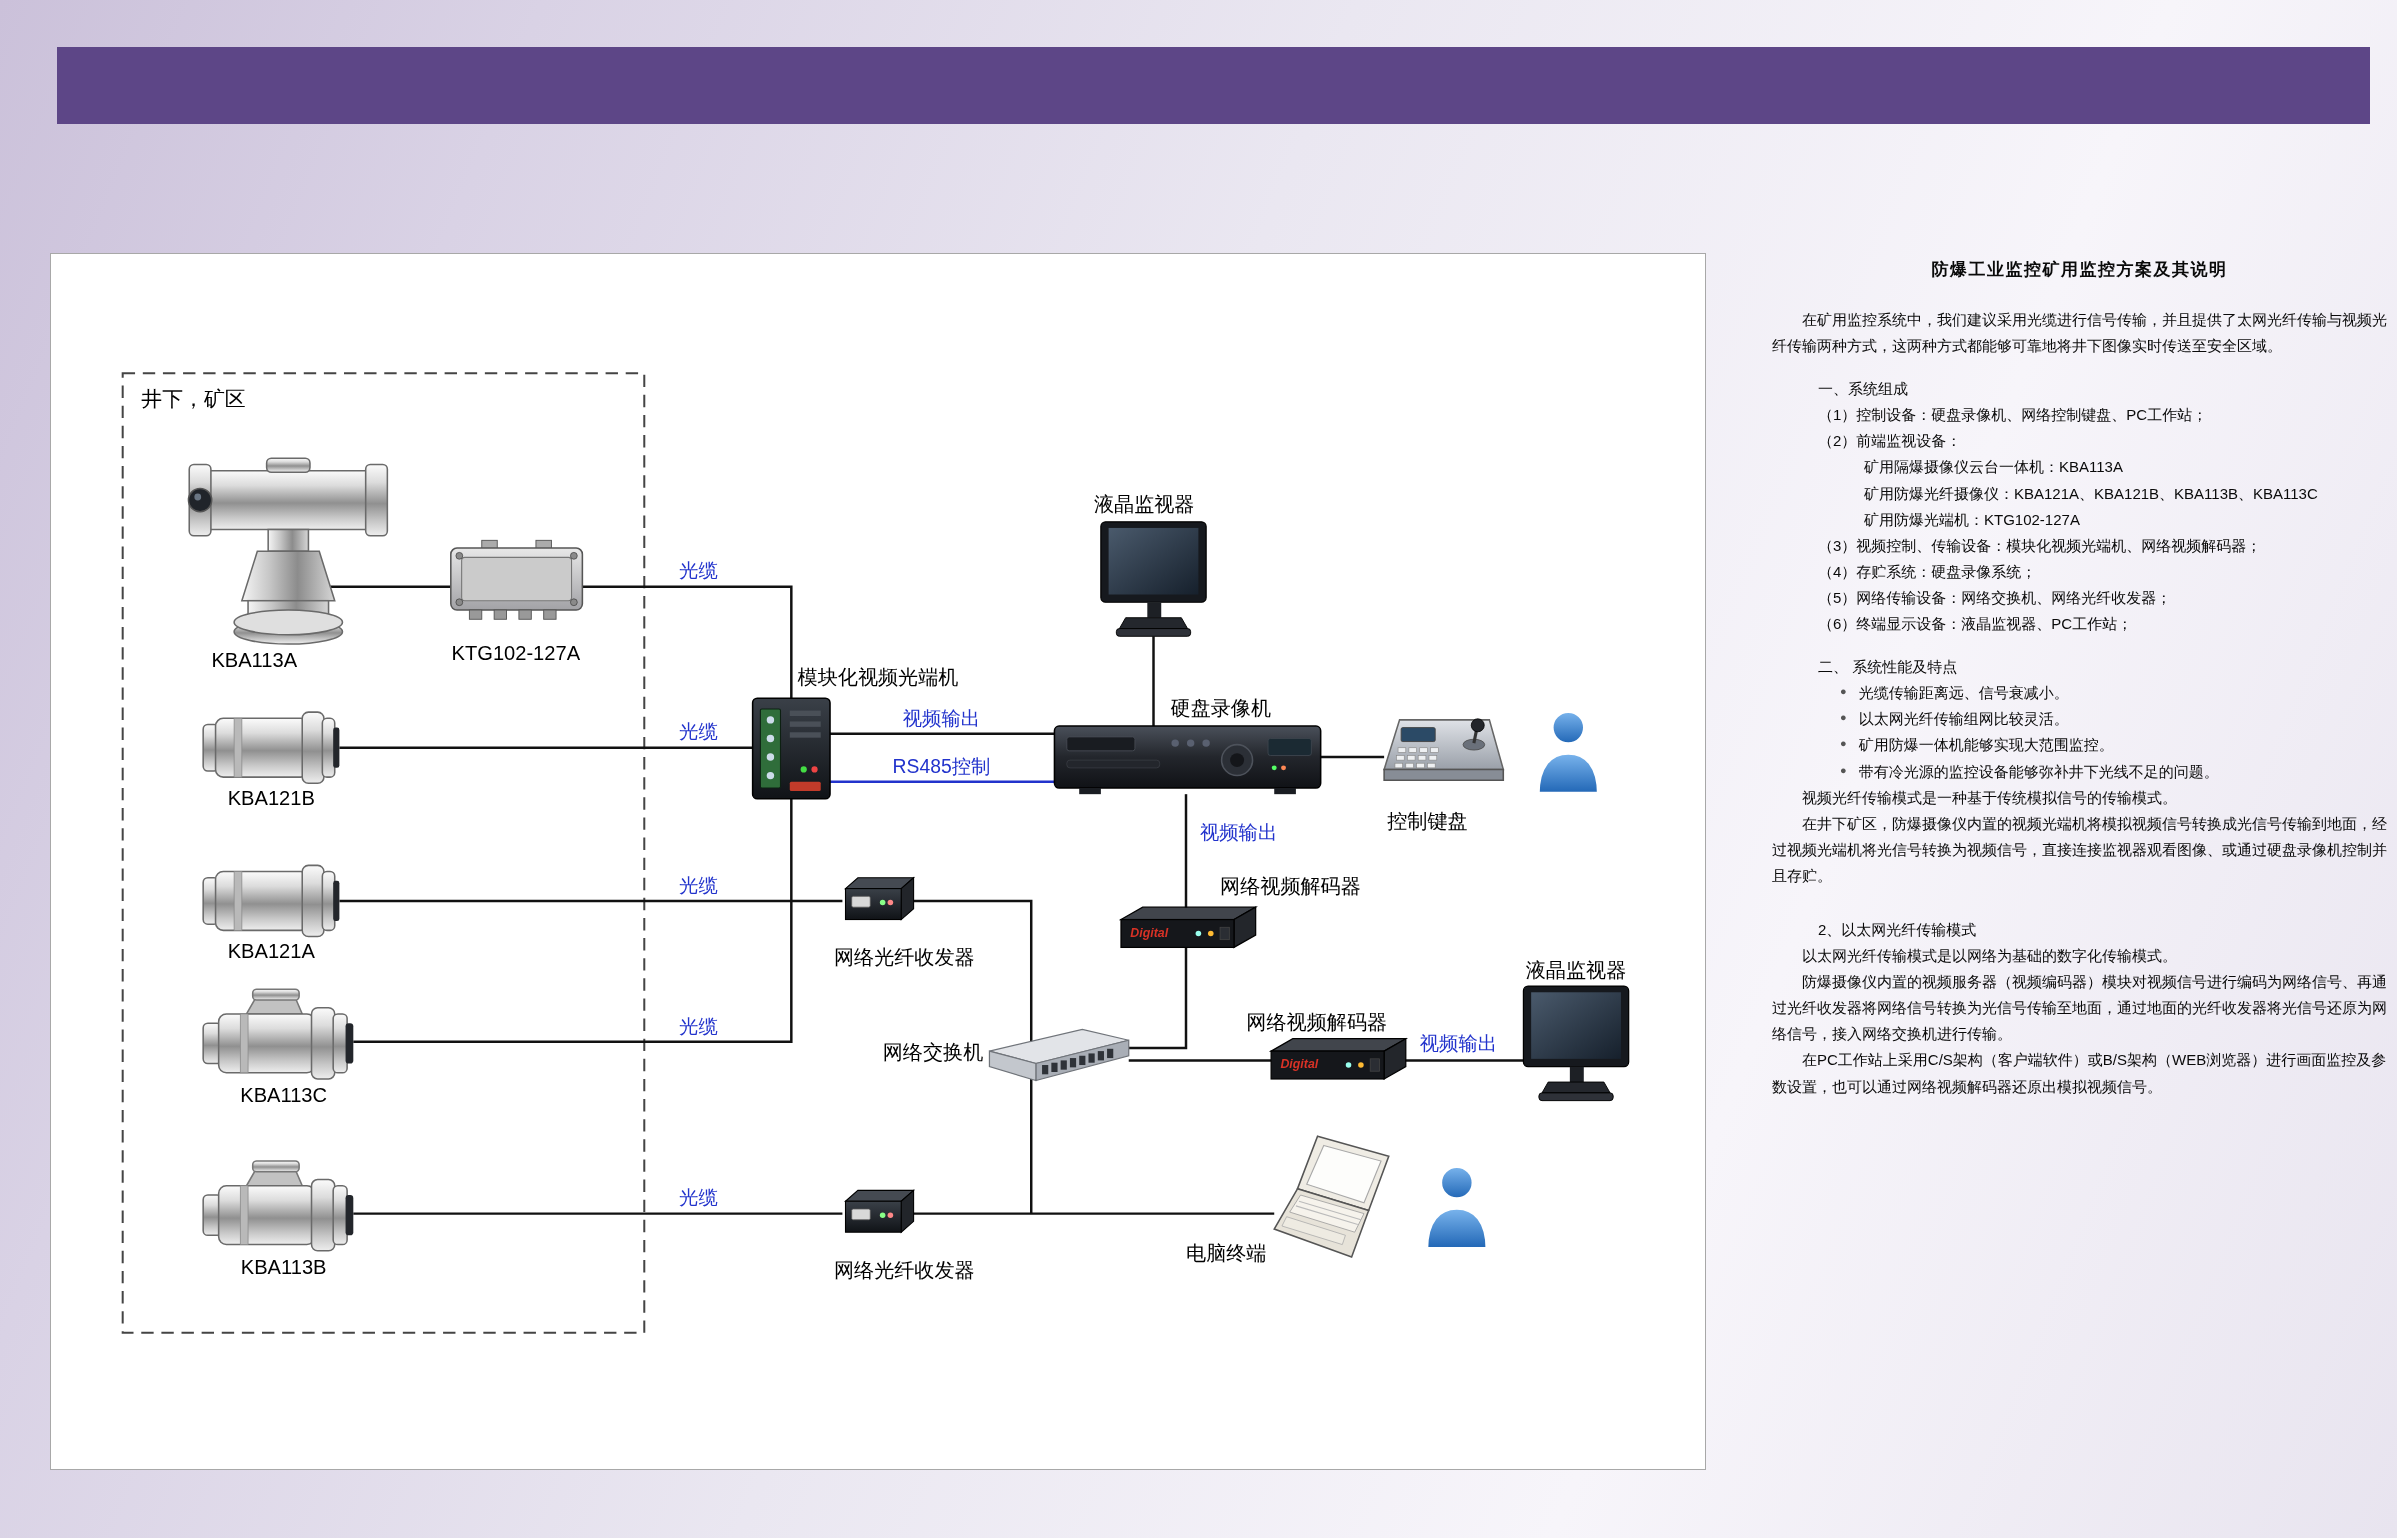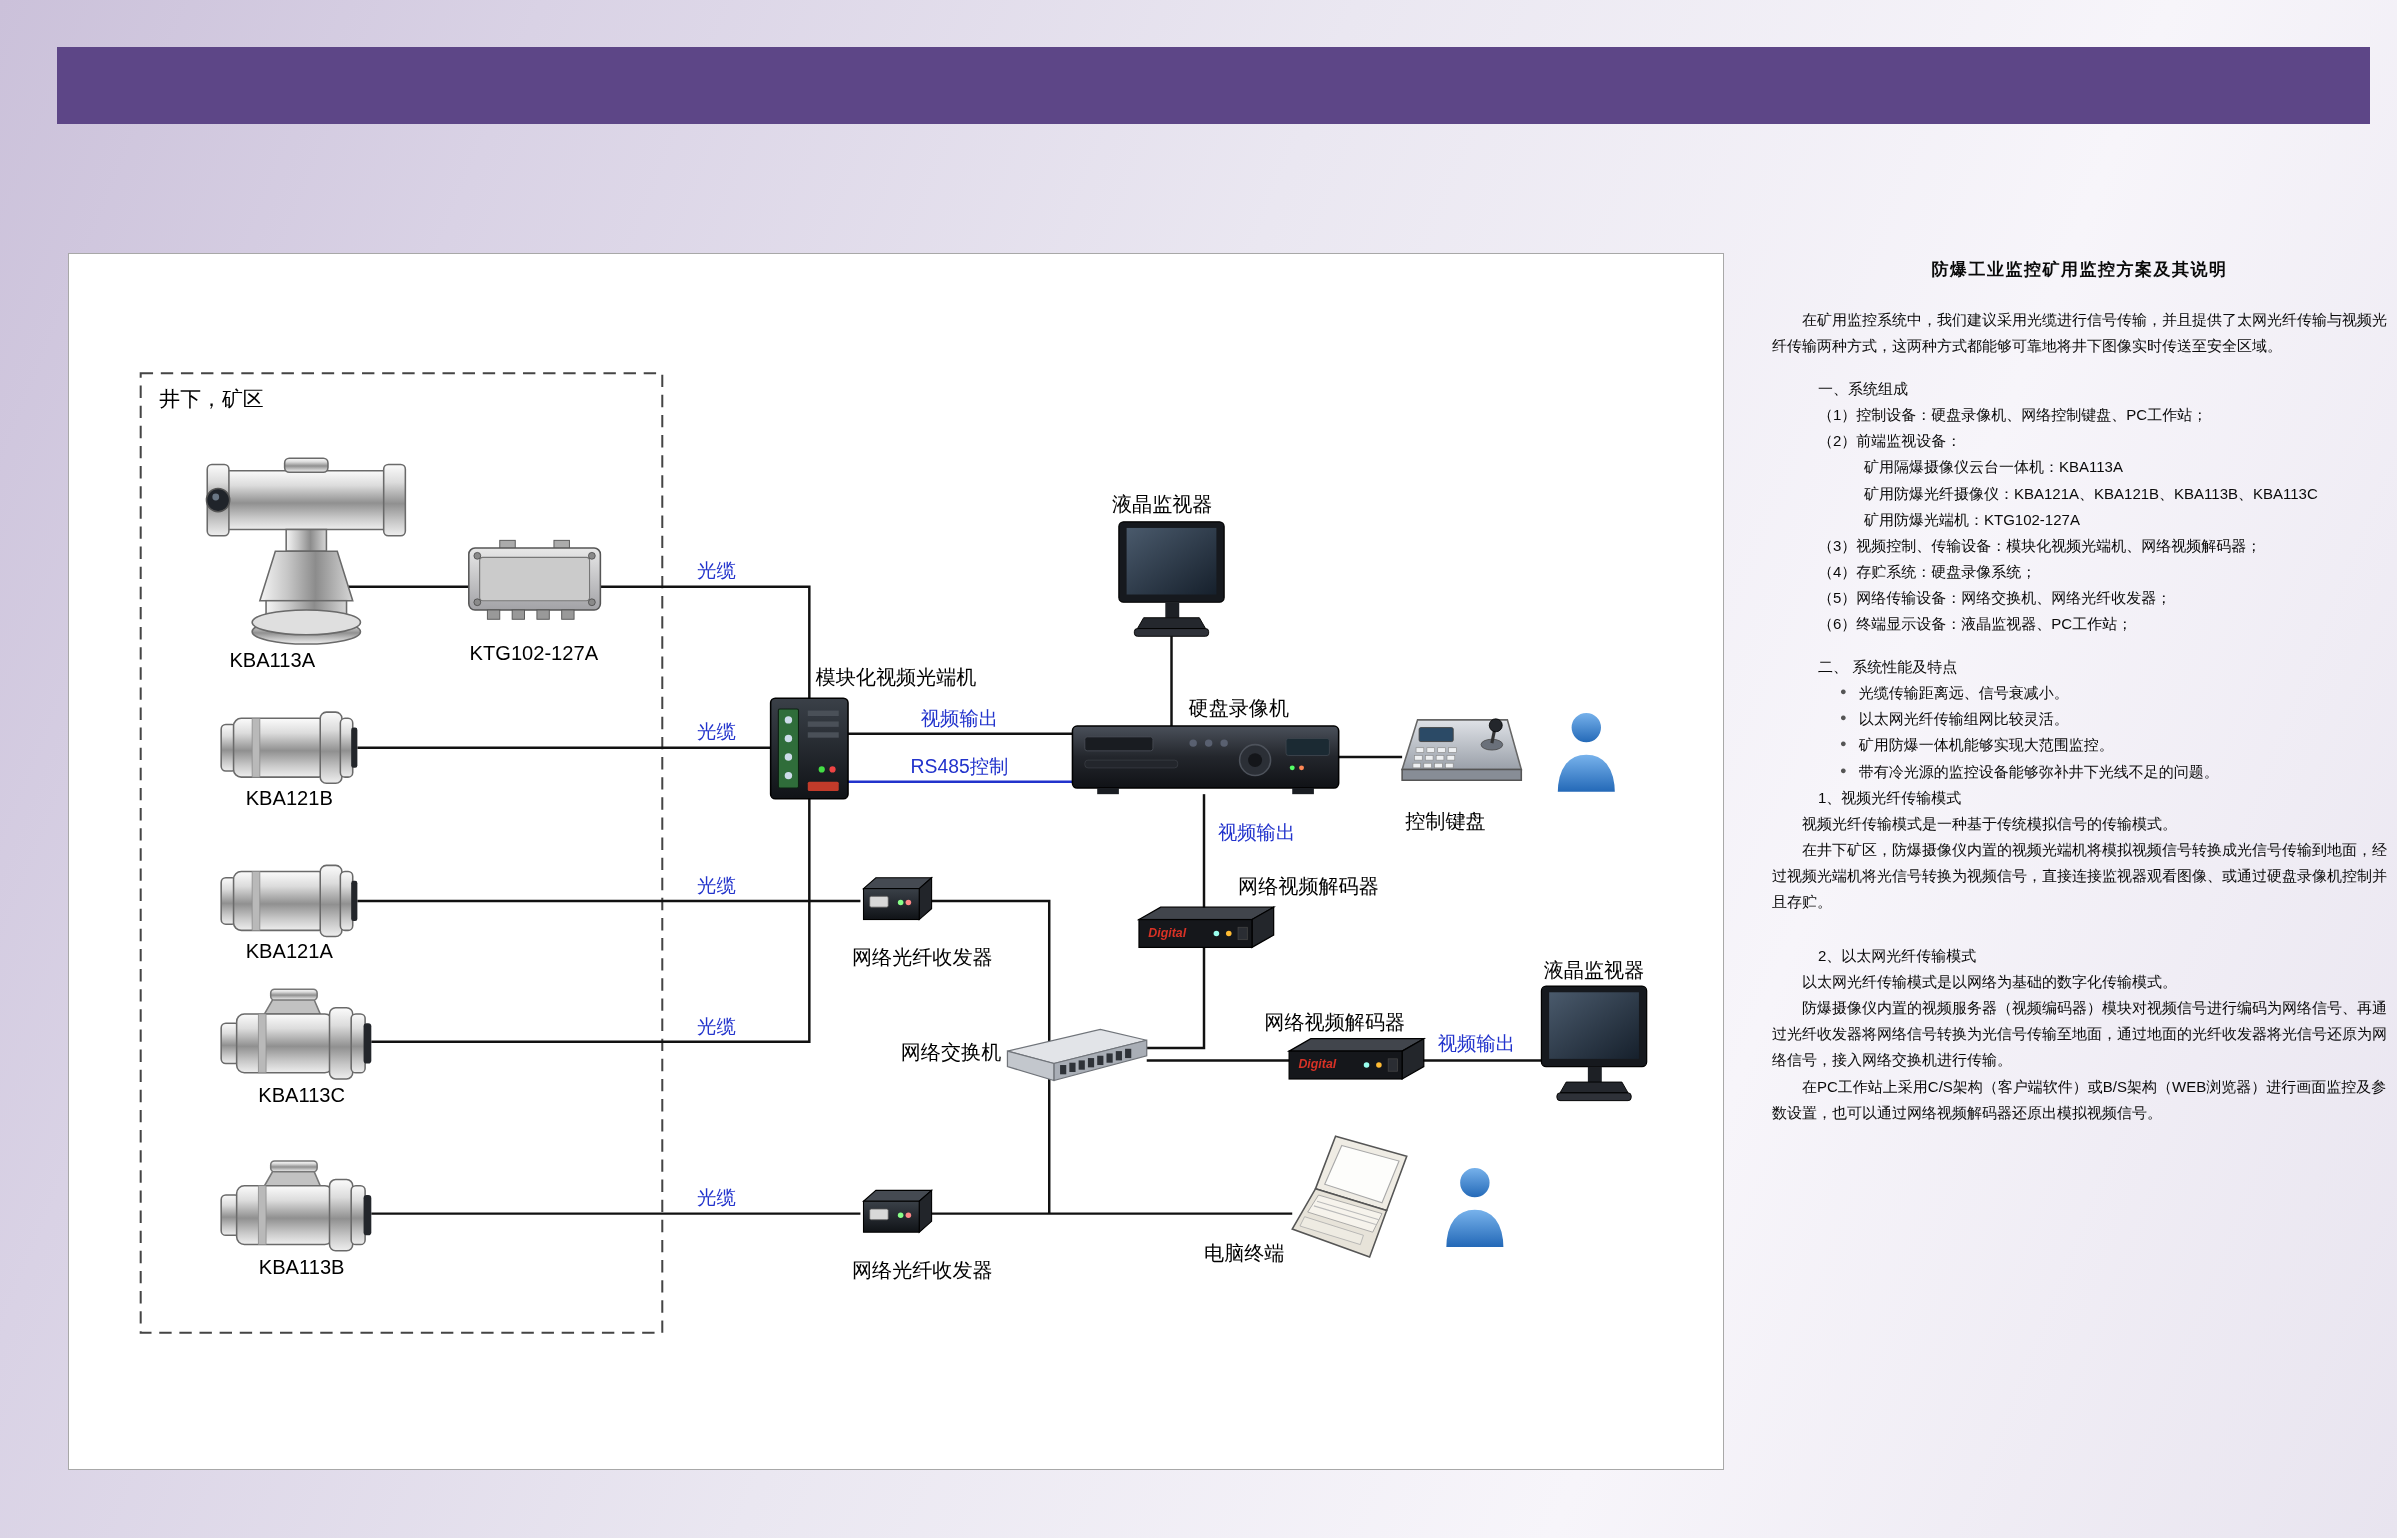--- a/index.html
+++ b/index.html
@@ -1,21 +1,21 @@
 <!DOCTYPE html>
 <html><head>
 <meta charset="utf-8">
 <style>
   * { margin:0; padding:0; box-sizing:border-box; }
   html,body { width:2397px; height:1538px; }
   body { font-family:"Liberation Sans","DejaVu Sans",sans-serif; }
   .page { position:relative; width:2397px; height:1538px; overflow:hidden;
           background:linear-gradient(112deg,#cbc1da 0%,#d9d2e5 18%,#eae7f1 45%,#f7f5fa 72%,#e8e4ef 100%); }
   .header-bar { position:absolute; left:57px; top:47px; width:2313px; height:77px; background:#5d4687; }
-  .diagram-panel { position:absolute; left:68px; top:253px; width:1656px; height:1217px;
+  .diagram-panel { position:absolute; left:50px; top:253px; width:1656px; height:1217px;
                    background:#ffffff; border:1px solid #a8a8a8; }
   .diagram-panel svg { width:100%; height:100%; display:block; }
   .article { position:absolute; left:1772px; top:258px; width:615px; color:#0a0a0a; }
   .article .title { font-size:17px; font-weight:bold; text-align:center; letter-spacing:1.5px; margin-bottom:26px; }
   .blk { font-size:15px; line-height:1.74; }
   .intro { text-indent:2em; }
   .heading { padding-left:46px; margin-top:17px; }
   .item { padding-left:46px; }
   .sub { padding-left:92px; }
   .bullet { padding-left:68px; }
@@ -343,21 +343,20 @@
         <p class="blk sub">矿用防爆光端机：KTG102-127A</p>
         <p class="blk item">（3）视频控制、传输设备：模块化视频光端机、网络视频解码器；</p>
         <p class="blk item">（4）存贮系统：硬盘录像系统；</p>
         <p class="blk item">（5）网络传输设备：网络交换机、网络光纤收发器；</p>
         <p class="blk item">（6）终端显示设备：液晶监视器、PC工作站；</p>
         <p class="blk heading">二、 系统性能及特点</p>
         <p class="blk bullet">光缆传输距离远、信号衰减小。</p>
         <p class="blk bullet">以太网光纤传输组网比较灵活。</p>
         <p class="blk bullet">矿用防爆一体机能够实现大范围监控。</p>
         <p class="blk bullet">带有冷光源的监控设备能够弥补井下光线不足的问题。</p>
-        <p class="blk item">1、视频光纤传输模式</p>
         <p class="blk para">视频光纤传输模式是一种基于传统模拟信号的传输模式。</p>
         <p class="blk para">在井下矿区，防爆摄像仪内置的视频光端机将模拟视频信号转换成光信号传输到地面，经过视频光端机将光信号转换为视频信号，直接连接监视器观看图像、或通过硬盘录像机控制并且存贮。</p>
         <p class="blk item gap">2、以太网光纤传输模式</p>
         <p class="blk para">以太网光纤传输模式是以网络为基础的数字化传输模式。</p>
         <p class="blk para">防爆摄像仪内置的视频服务器（视频编码器）模块对视频信号进行编码为网络信号、再通过光纤收发器将网络信号转换为光信号传输至地面，通过地面的光纤收发器将光信号还原为网络信号，接入网络交换机进行传输。</p>
         <p class="blk para">在PC工作站上采用C/S架构（客户端软件）或B/S架构（WEB浏览器）进行画面监控及参数设置，也可以通过网络视频解码器还原出模拟视频信号。</p>
       </div>
   </div>
 </div>
 

